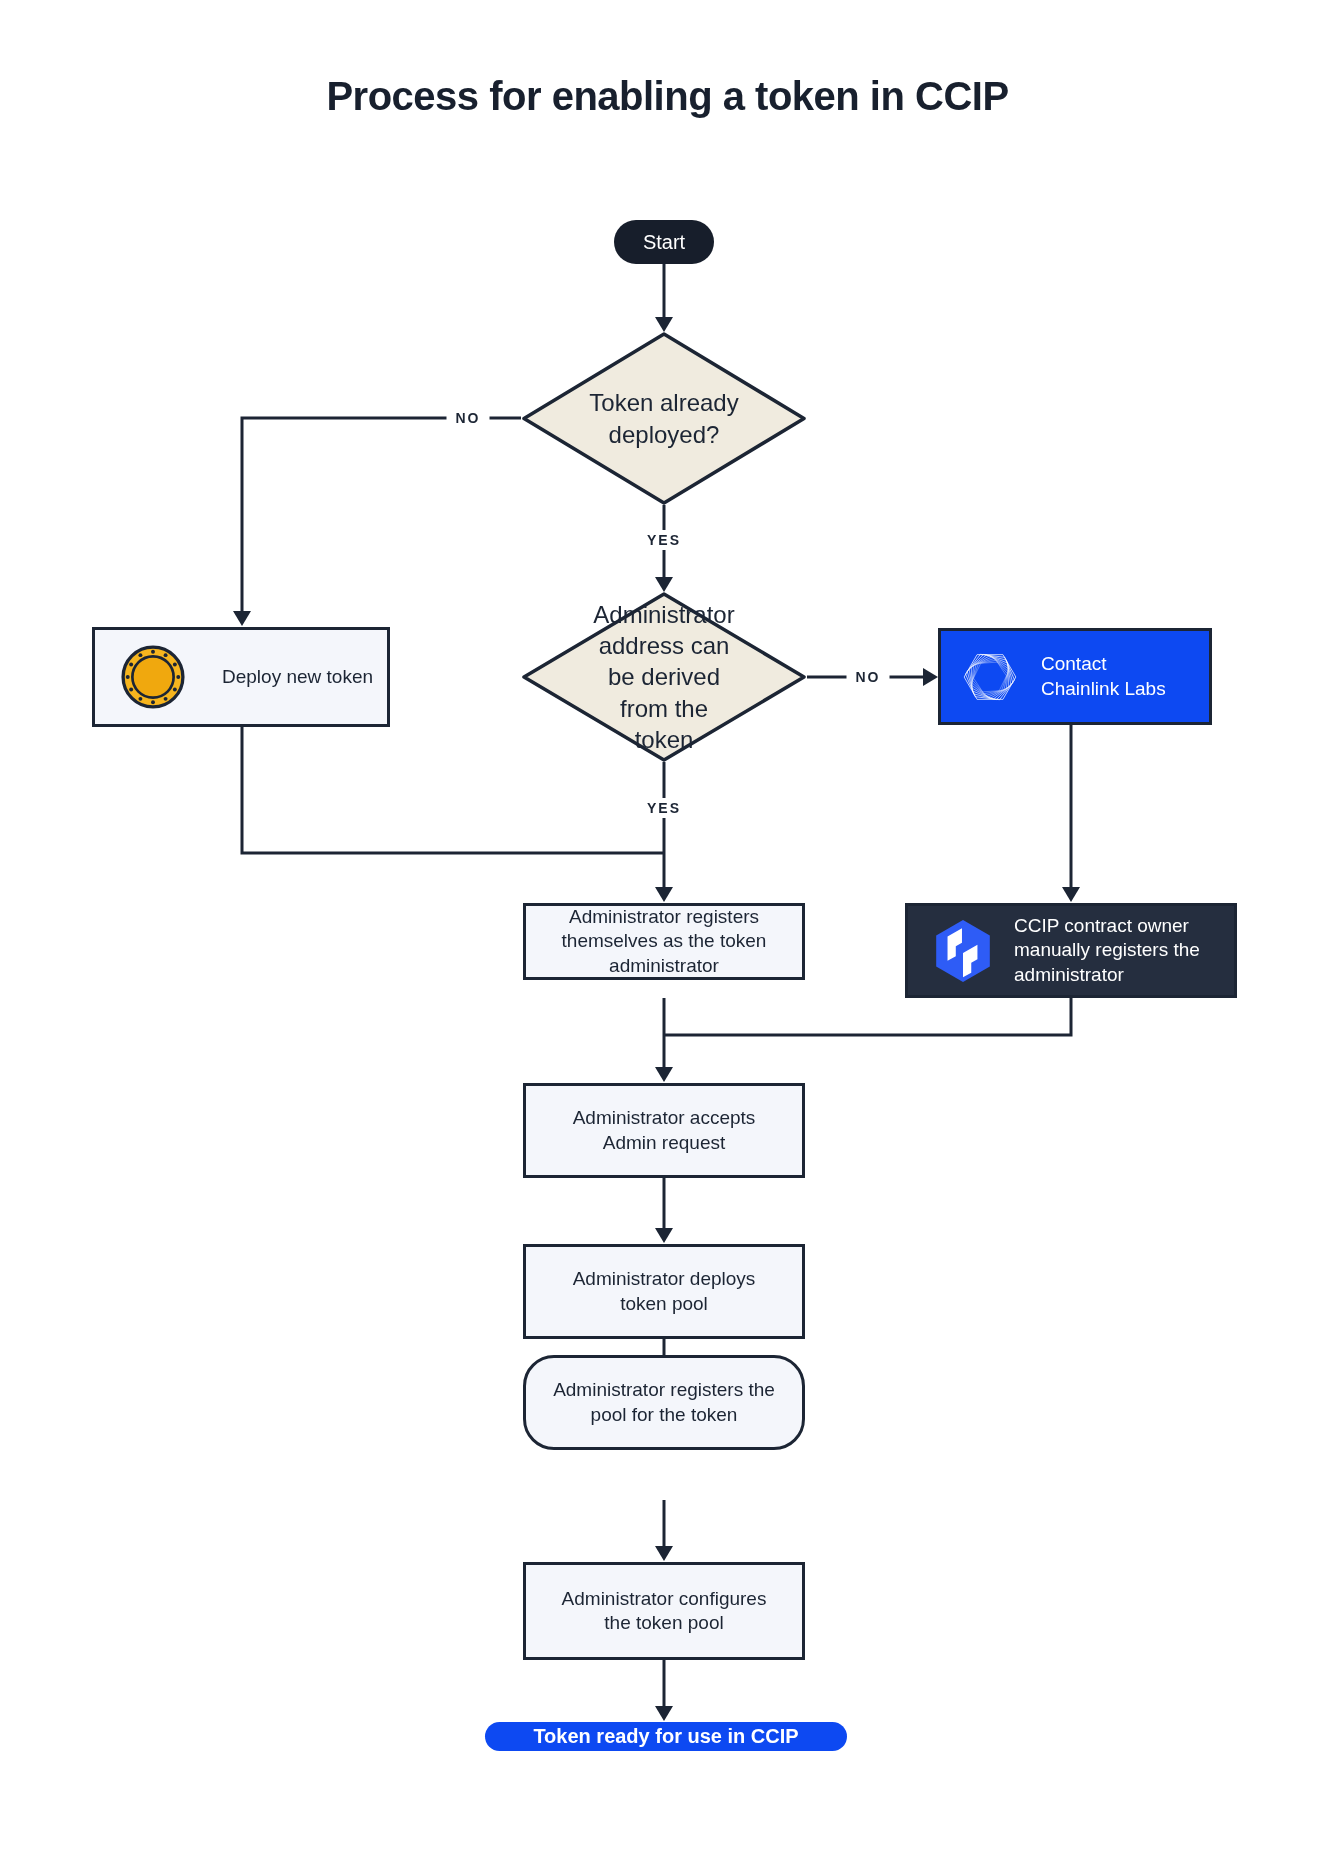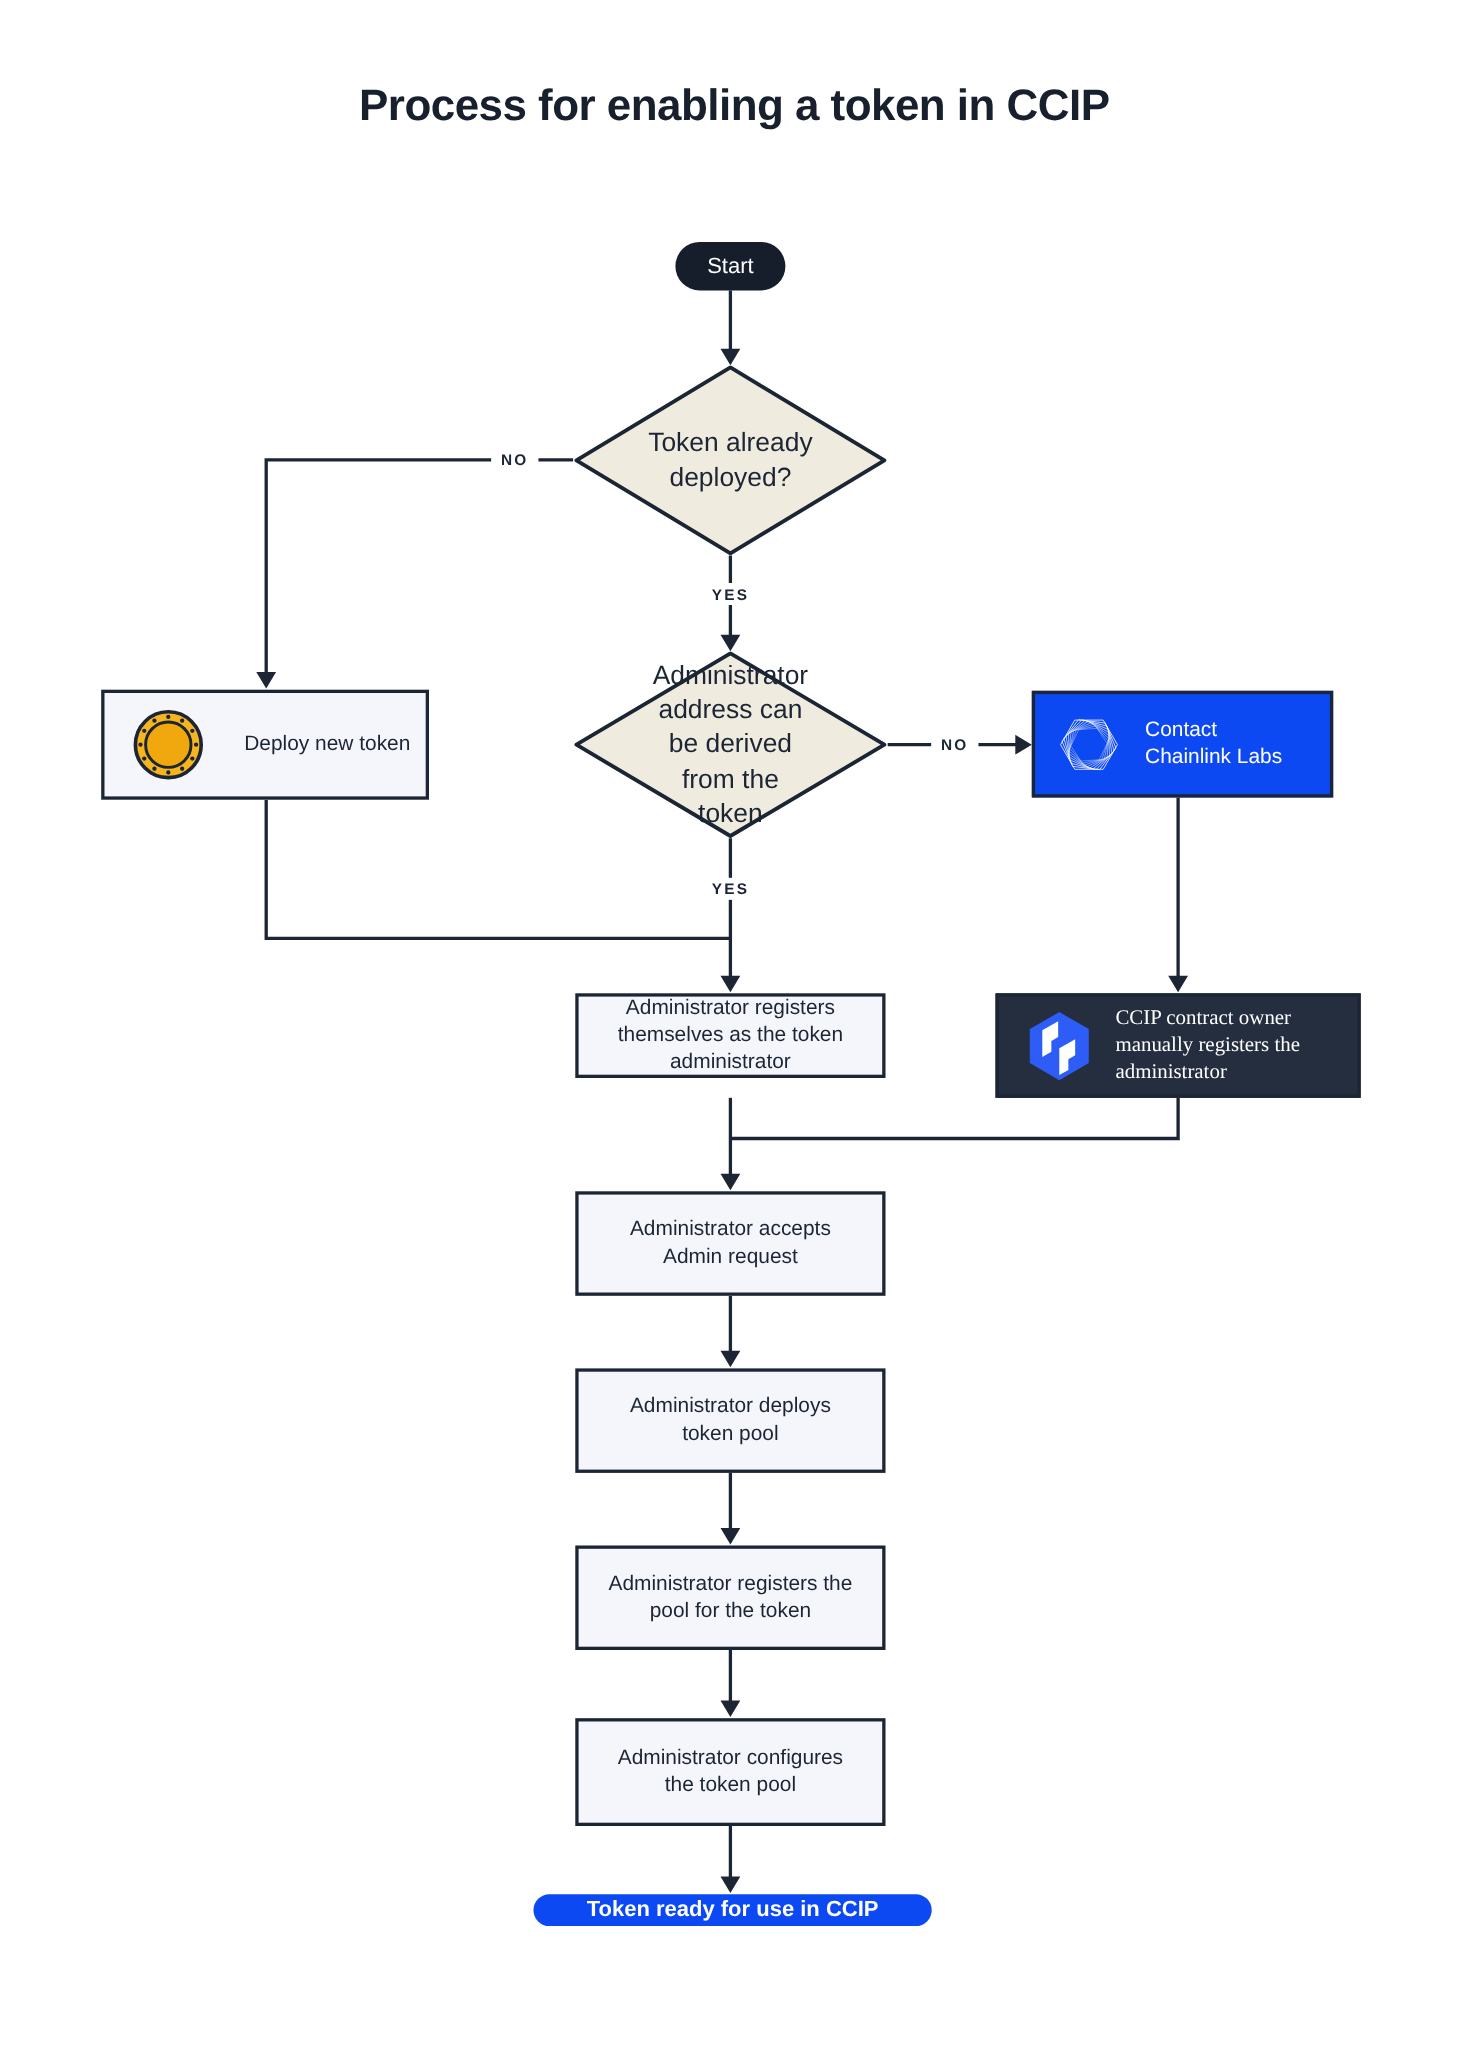--- a/index.html
+++ b/index.html
@@ -188,40 +188,40 @@
         <polygon points="30,0 15,25.98 -15,25.98 -30,0 -15,-25.98 15,-25.98" transform="rotate(56) scale(0.64)" opacity="0.55"></polygon>
       </svg>
     </span>
     <span class="label" style="max-width:140px;">Contact Chainlink Labs</span>
   </div>
 
   <div class="node box" style="left:523px; top:903px; width:282px; height:77px; padding:0 24px;">
     <span class="label">Administrator registers themselves as the token administrator</span>
   </div>
 
-  <div class="node box dark icon-row" style="left:905px; top:903px; width:332px; height:95px; padding-left:22px; gap:18px;font-family:Liberation Serif, serif;">
+  <div class="node box dark icon-row" style="left:905px; top:903px; width:332px; height:95px; padding-left:22px; gap:18px;">
     <span class="icon">
       <svg width="66" height="66" viewBox="0 0 64 64">
         <polygon points="32,2 58,17 58,47 32,62 6,47 6,17" fill="#2e5cf6"></polygon>
         <polygon points="17,18 31,10 31,24 25,27.5 25,37 17,41.5" fill="#ffffff"></polygon>
         <polygon points="32,34 46,26 46,40 40,43.5 40,53 32,57.5" fill="#ffffff"></polygon>
       </svg>
     </span>
     <span class="label" style="max-width:210px;">CCIP contract owner manually registers the administrator</span>
   </div>
 
   <div class="node box" style="left:523px; top:1083px; width:282px; height:95px; padding:0 30px;">
     <span class="label">Administrator accepts Admin request</span>
   </div>
 
   <div class="node box" style="left:523px; top:1244px; width:282px; height:95px; padding:0 40px;">
     <span class="label">Administrator deploys token pool</span>
   </div>
 
-  <div class="node box" style="left:523px; top:1405px; width:282px; height:95px; padding:0 16px;">
+  <div class="node box" style="left:523px; top:1355px; width:282px; height:95px; padding:0 16px;border-radius:31px;">
     <span class="label">Administrator registers the pool for the token</span>
   </div>
 
   <div class="node box" style="left:523px; top:1562px; width:282px; height:98px; padding:0 26px;">
     <span class="label">Administrator configures the token pool</span>
   </div>
 
   <div class="node pill blue" style="left:485px; top:1722px; width:362px; height:29px;">
     <span>Token ready for use in CCIP</span>
   </div>

